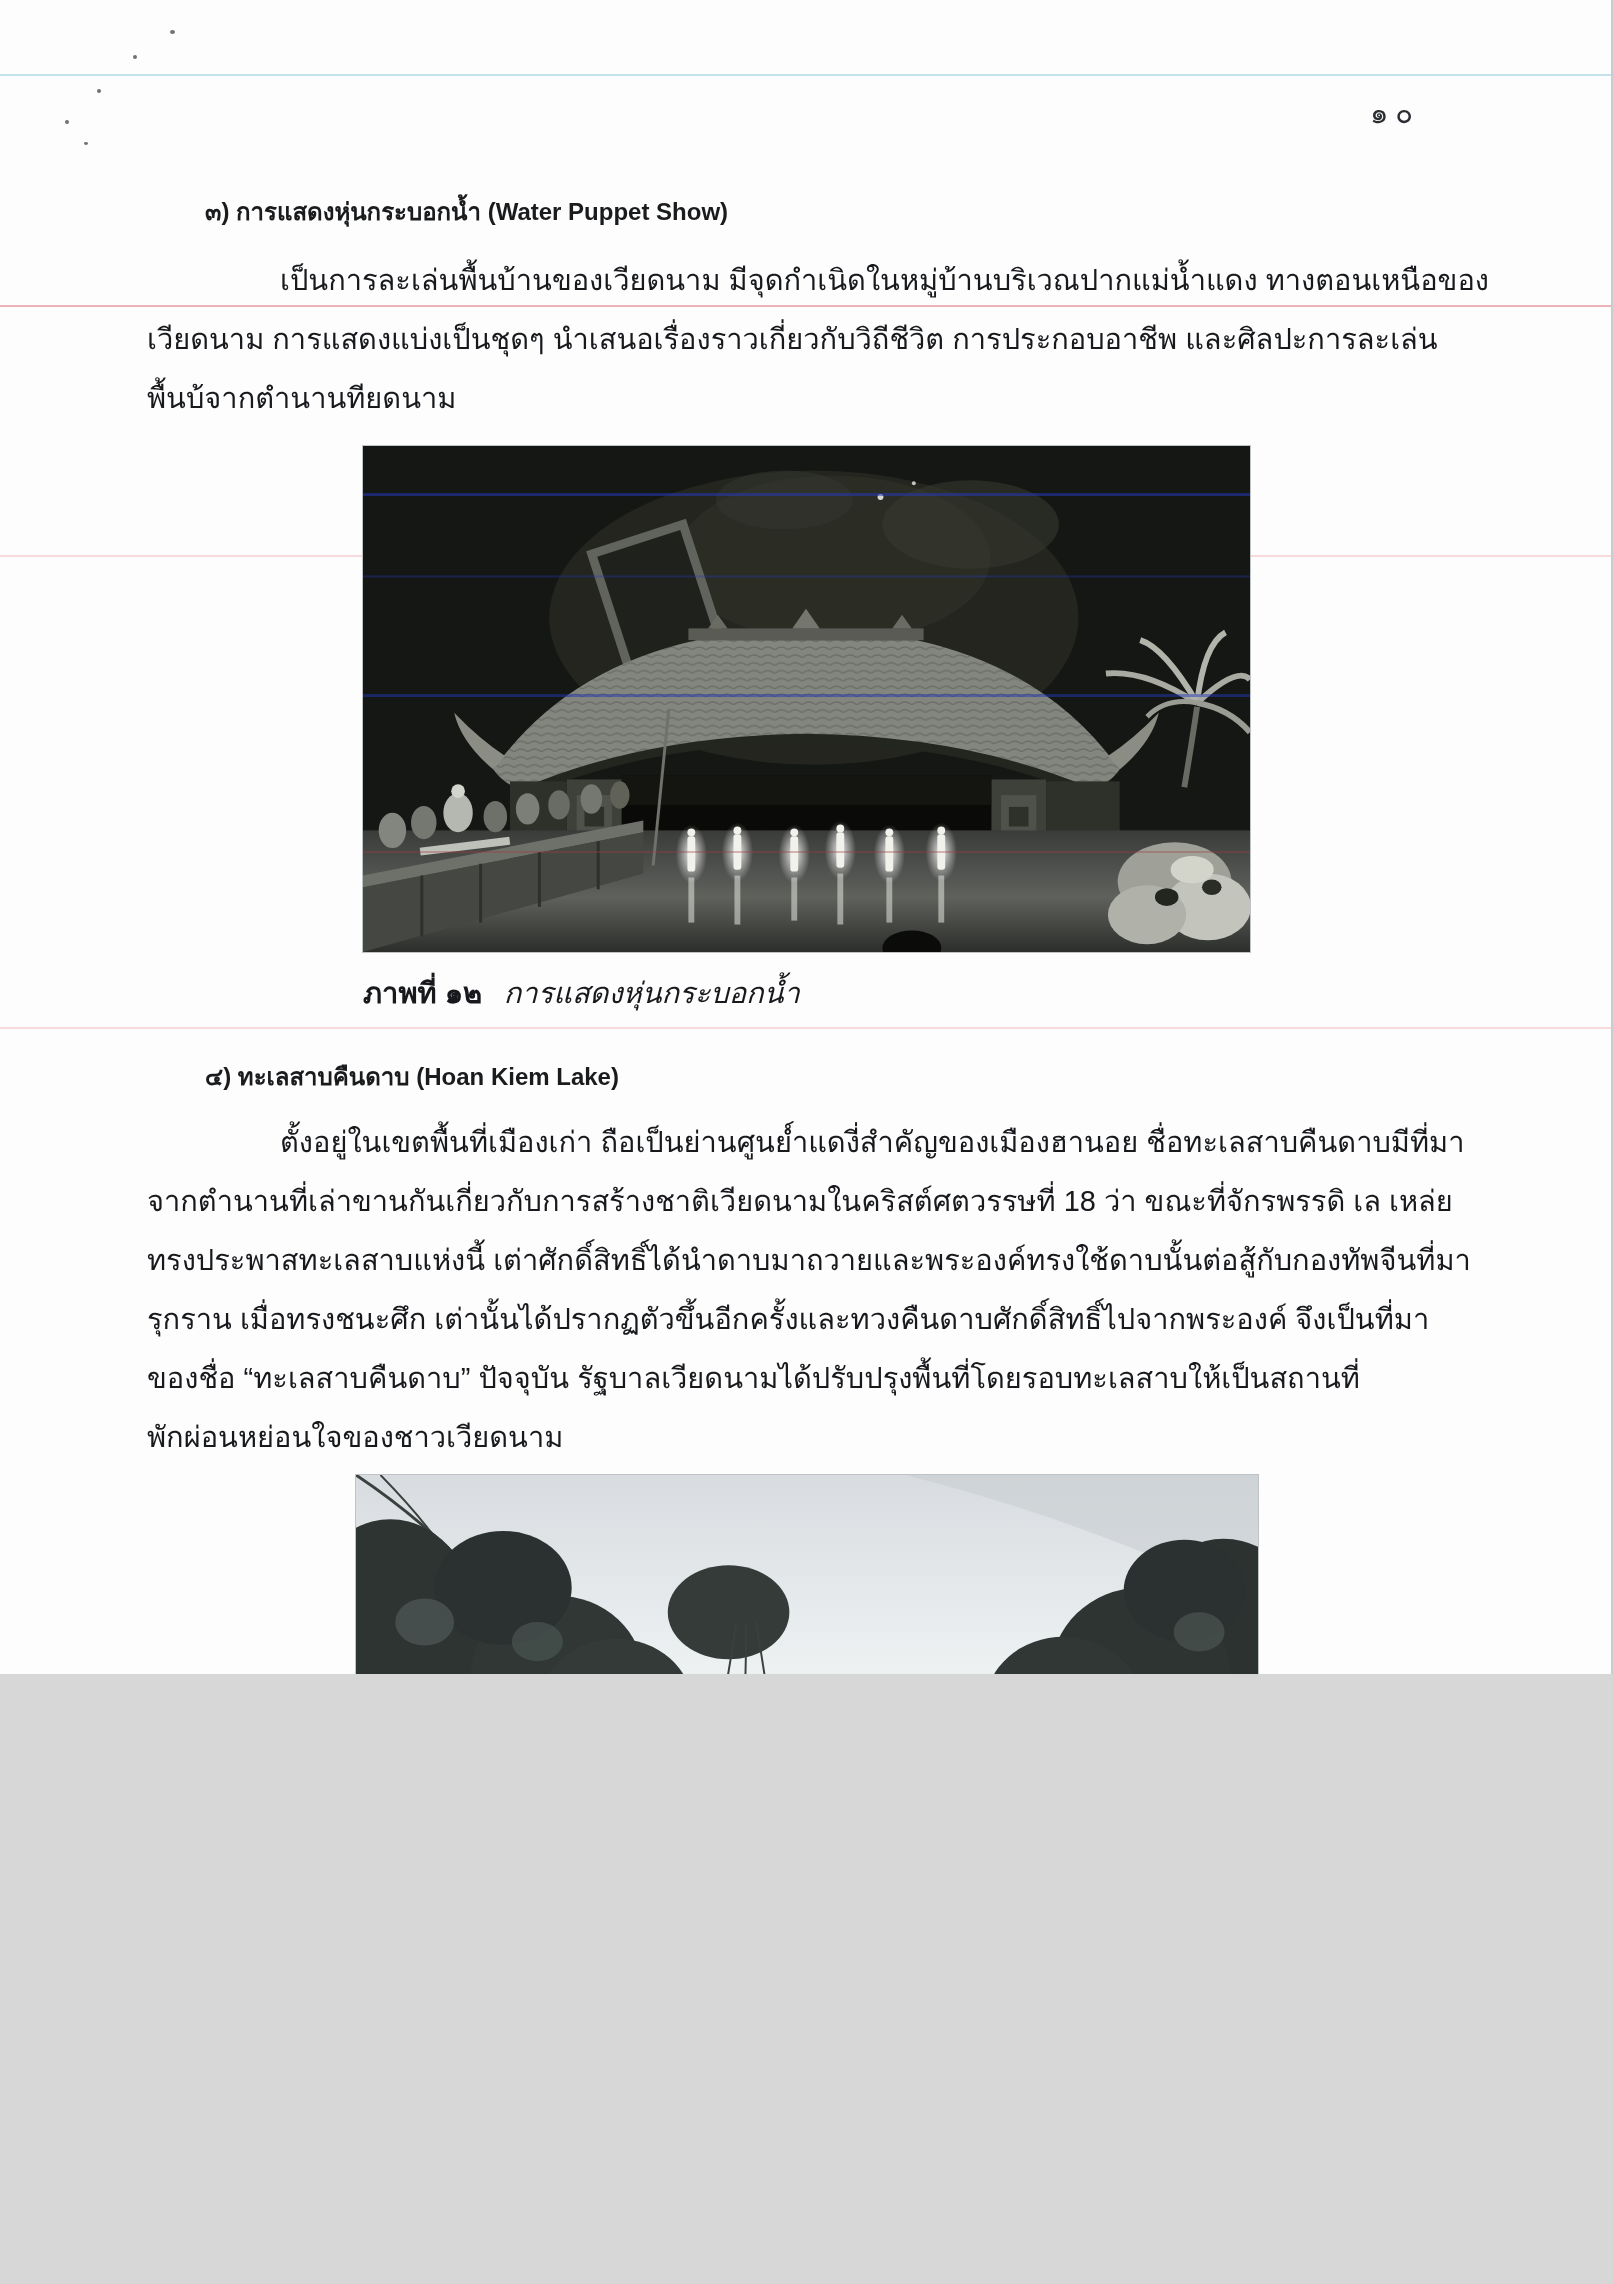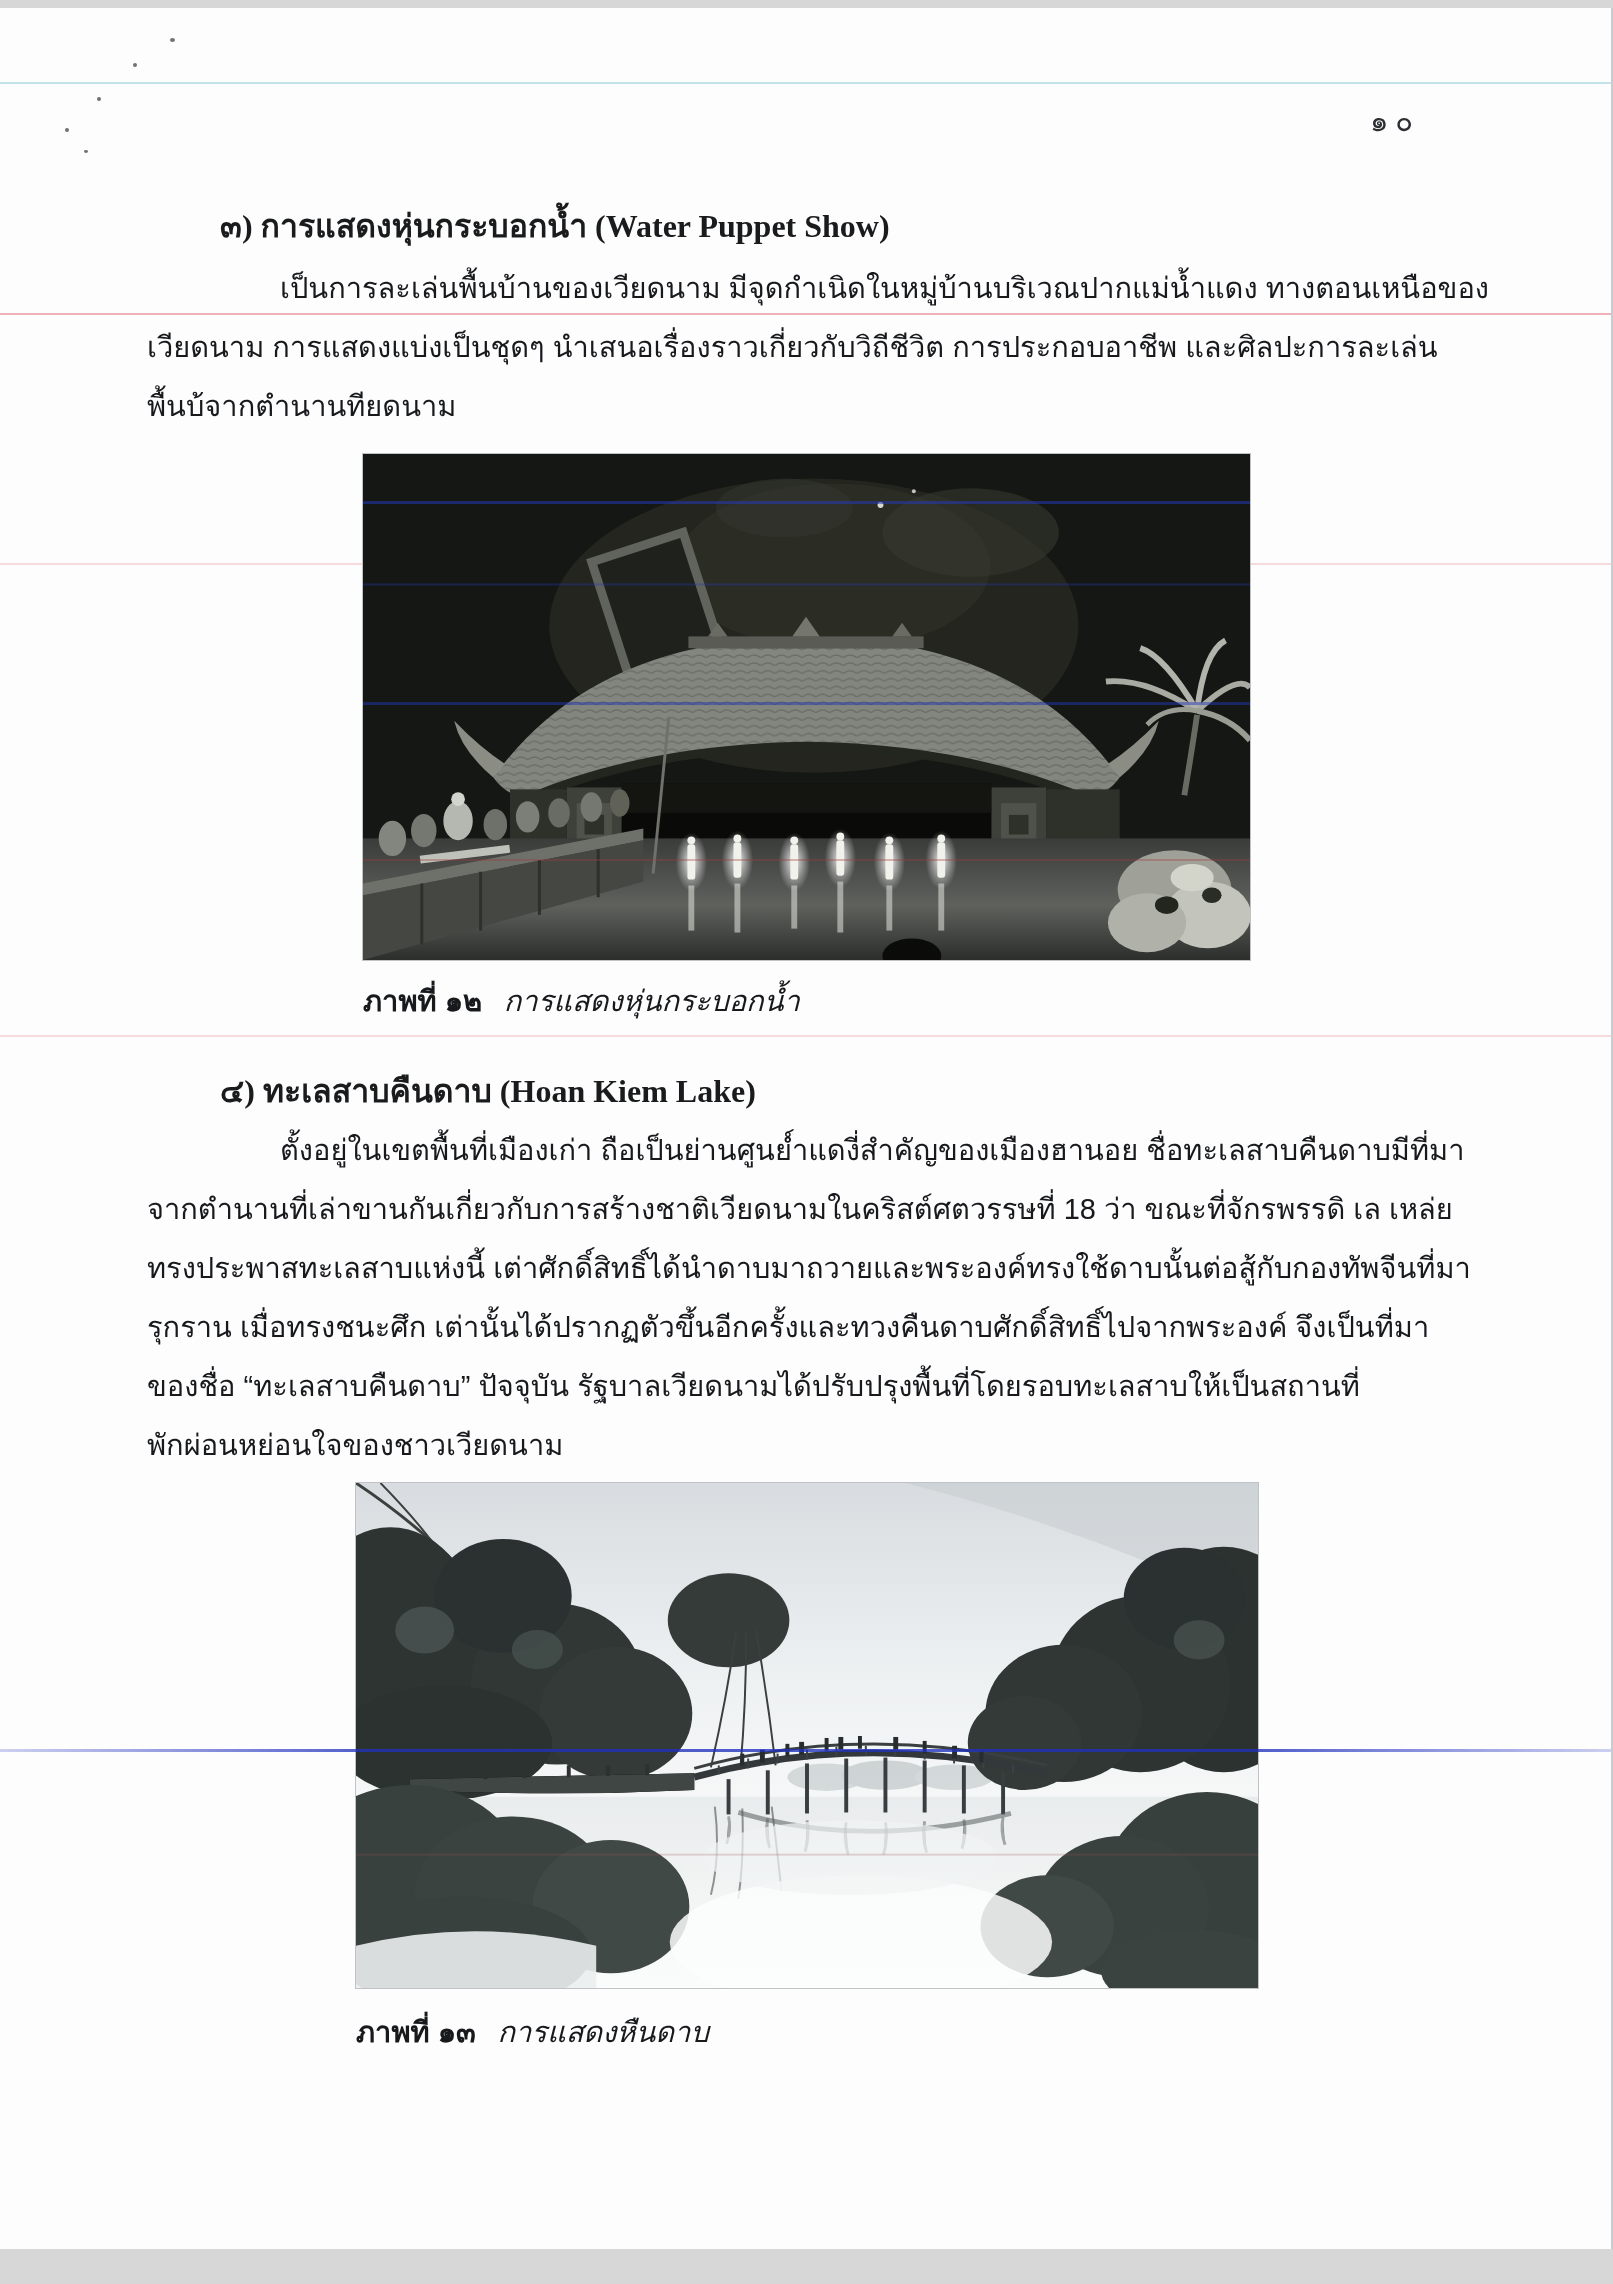--- a/index.html
+++ b/index.html
@@ -1,33 +1,33 @@
 <!DOCTYPE html>
 <html><head>
 <meta charset="utf-8">
 <style>
   html,body{margin:0;padding:0;background:#d7d7d7;}
   .page{
-    position:relative;width:1613px;height:2241px;margin:8px auto;
+    position:relative;width:1613px;height:1674px;margin:0 auto;
     background:#fdfdfd;overflow:hidden;
     font-family:"Liberation Sans", sans-serif;color:#1d1f22;
   }
   
   .scanline{position:absolute;left:0;width:100%;pointer-events:none;}
   .scan-cyan{top:74px;height:2px;background:rgba(148,206,221,.55);z-index:1;}
   .scan-pink-1{top:305px;height:2px;background:rgba(226,132,142,.62);z-index:1;}
   .scan-pink-2{top:555px;height:2px;background:rgba(231,150,160,.34);z-index:1;}
   .scan-pink-3{top:1027px;height:2px;background:rgba(236,160,170,.38);z-index:1;}
   .scan-blue-full{top:1741px;height:2.9px;z-index:6;
     background:linear-gradient(to right,rgba(32,48,190,.22) 0%,rgba(32,48,190,.78) 23%,rgba(32,48,190,.78) 78%,rgba(32,48,190,.22) 100%);}
   .scan-edge-right{position:absolute;top:0;right:0;width:2px;height:100%;background:#c9ccce;z-index:7;}
   .speck{position:absolute;border-radius:50%;background:#6f7276;z-index:1;}
   
   .page-number{position:absolute;left:1370px;top:90px;font-size:29px;letter-spacing:6.9px;color:#2b2e32;}
-  .heading{position:absolute;left:220px;font-size:32px;font-weight:600;color:#191b1d;white-space:nowrap;font-family:Liberation Serif, serif;}
+  .heading{position:absolute;left:205px;font-size:24px;font-weight:600;color:#191b1d;white-space:nowrap;}
   .heading-1{top:192px;}
   .heading-2{top:1057px;}
   .para{position:absolute;left:147px;width:1270px;font-size:29px;line-height:59px;color:#17191c;}
   .para-1{top:251px;}
   .para-2{top:1113px;}
   .para .line{white-space:nowrap;}
   .para .line.indent{text-indent:133px;}
   .caption{position:absolute;text-align:left;font-size:29px;color:#17191c;white-space:nowrap;}
   .caption-1{left:363px;width:887px;top:970px;}
   .caption-2{left:356px;width:902px;top:2001px;}

